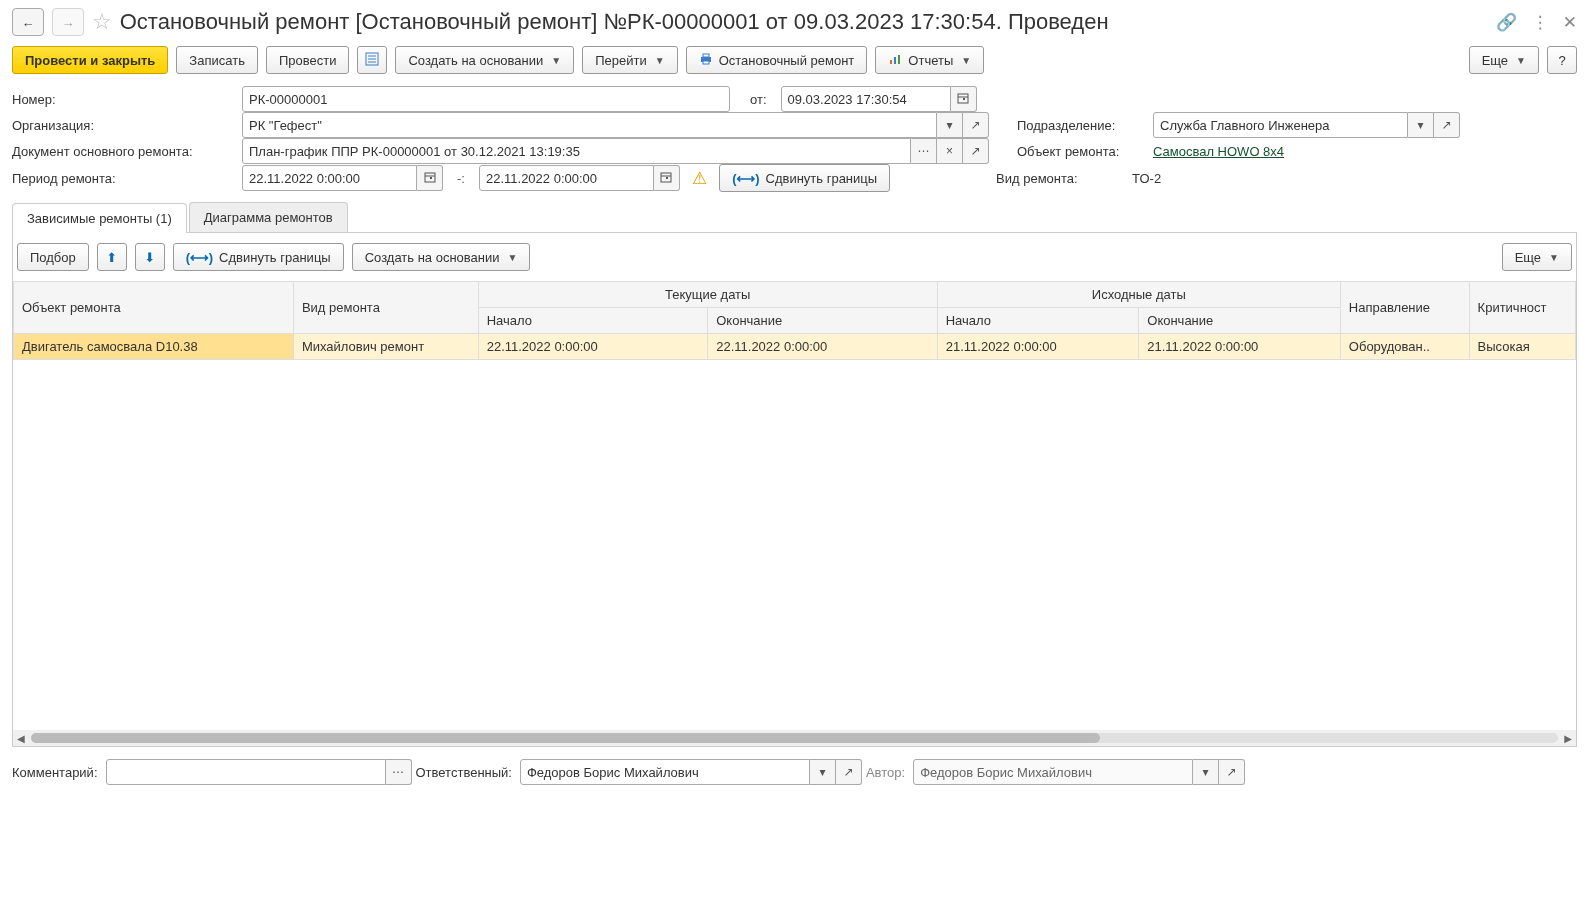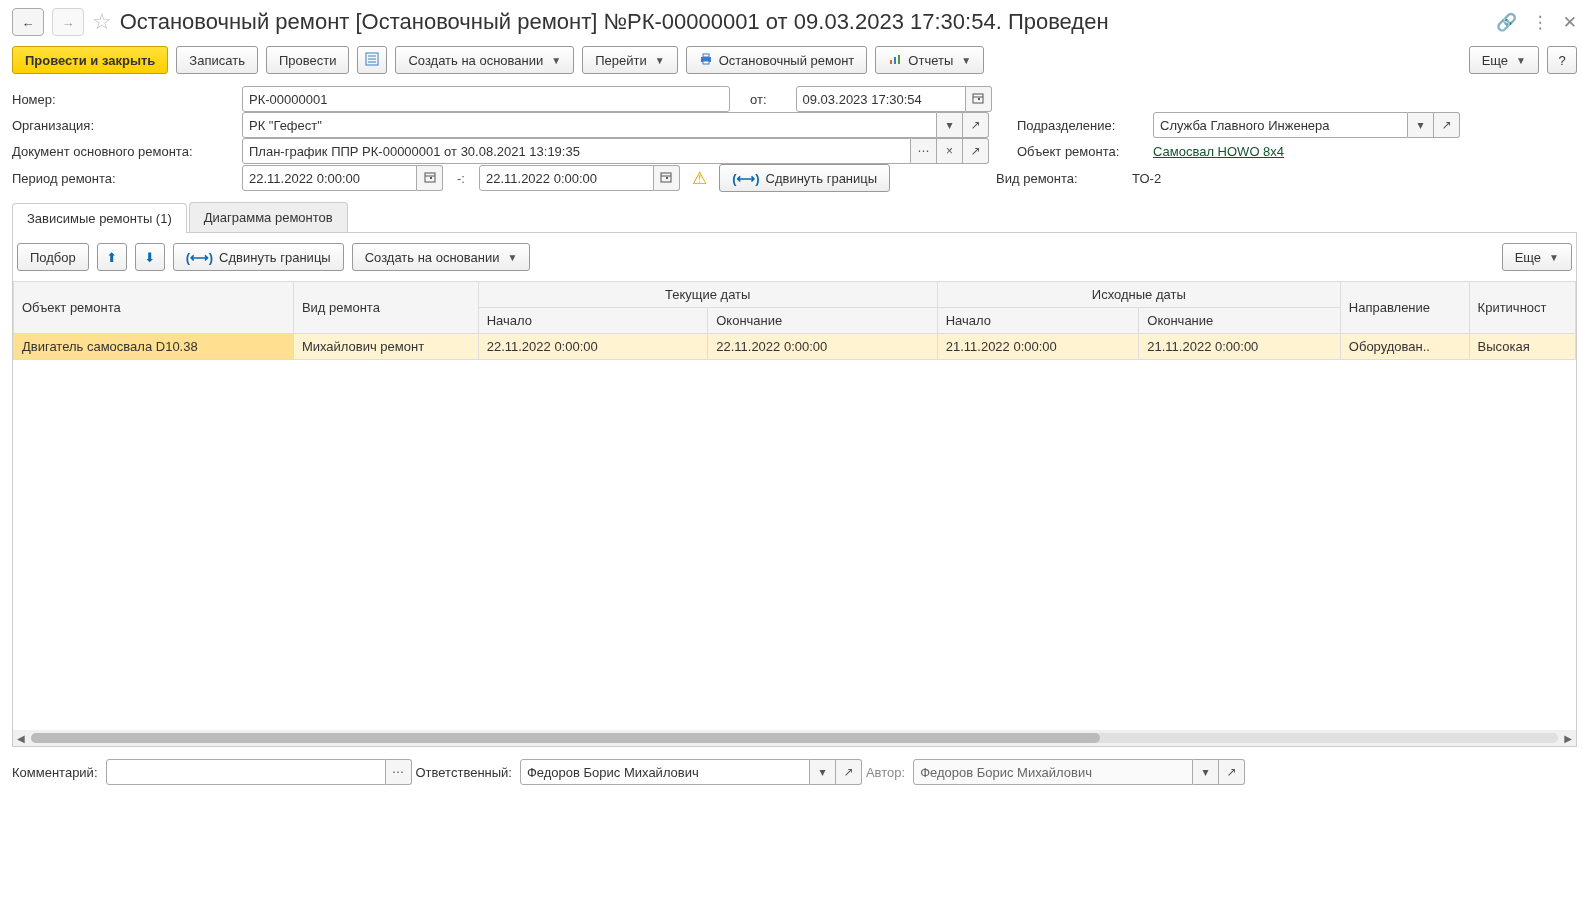--- a/index.html
+++ b/index.html
@@ -31,21 +31,21 @@
     background: linear-gradient(#fff, #eee); display:flex; align-items:center; gap:6px;
     cursor:pointer; font-size:13px; white-space:nowrap;
   }
   .btn.primary { background: linear-gradient(#ffe13a, #ffd000); border-color:#c9a400; font-weight:bold; }
   .btn.icon-only { padding: 0; width: 30px; justify-content:center;}
   .btn .caret { font-size:10px; color:#555; margin-left:2px;}
   .spacer { flex:1; }
   .form-area { display:flex; flex-direction:column; gap:0; margin-bottom:10px;}
   .form-row { display:flex; align-items:center; gap:10px; }
   .form-label { min-width: 220px; color:#333;}
-  .label-from { margin-left:10px; margin-right:19px;}
+  .label-from { margin-left:10px; margin-right:4px;}
   .right-col { margin-left:18px; display:flex; align-items:center; gap:8px;}
   .right-label { min-width:128px; }
   .input {
     height:26px; border:1px solid #aaa; border-radius:3px; padding:0 6px; background:#fff;
     display:flex; align-items:center; font-size:13px;
   }
   .input-group { display:flex; }
   .input-group .input { border-radius:3px 0 0 3px; }
   .input-addon {
     width:26px; height:26px; border:1px solid #aaa; border-left:none; background:#f5f5f5;
@@ -216,21 +216,21 @@
             <span>↗</span>
           </div>
       </div>
     </div>
   </div>
 
   <div class="form-row">
     <div class="form-label">Документ основного ремонта:</div>
     <div class="input-group">
       <div class="input" style="width:669px">
-        <span>План-график ППР РК-00000001 от 30.08.2021 13:19:35</span>
+        <span>План-график ППР РК-00000001 от 30.12.2021 13:19:35</span>
       </div>
       <div class="input-addon">
           <span>⋯</span>
         </div>
       <div class="input-addon">
           <span>×</span>
         </div>
       <div class="input-addon">
           <span>↗</span>
         </div>

